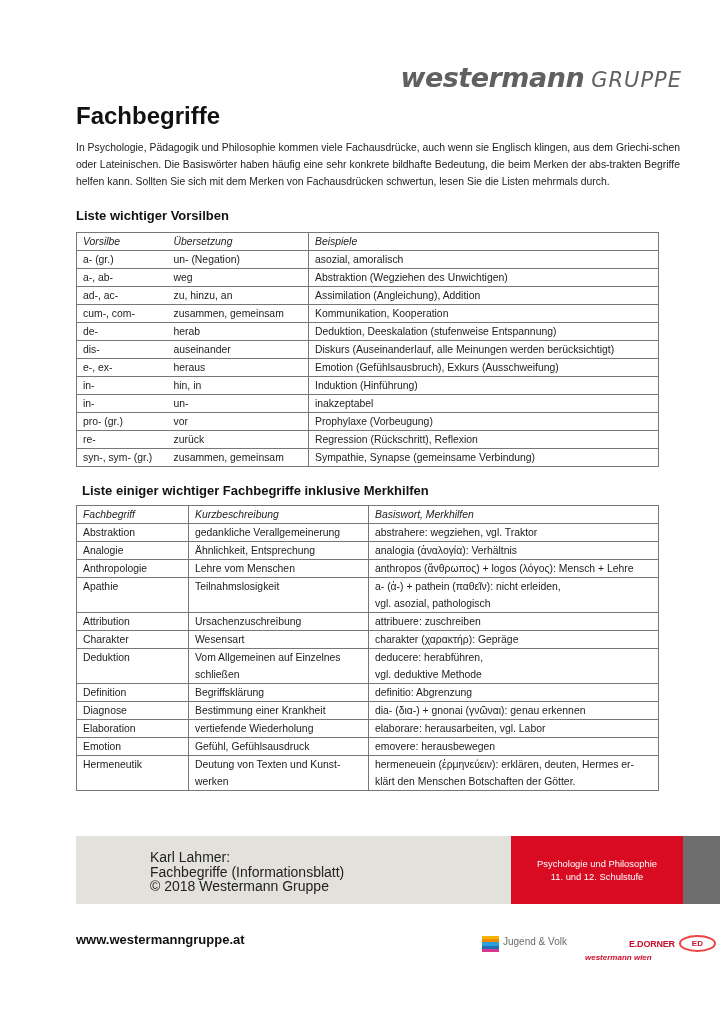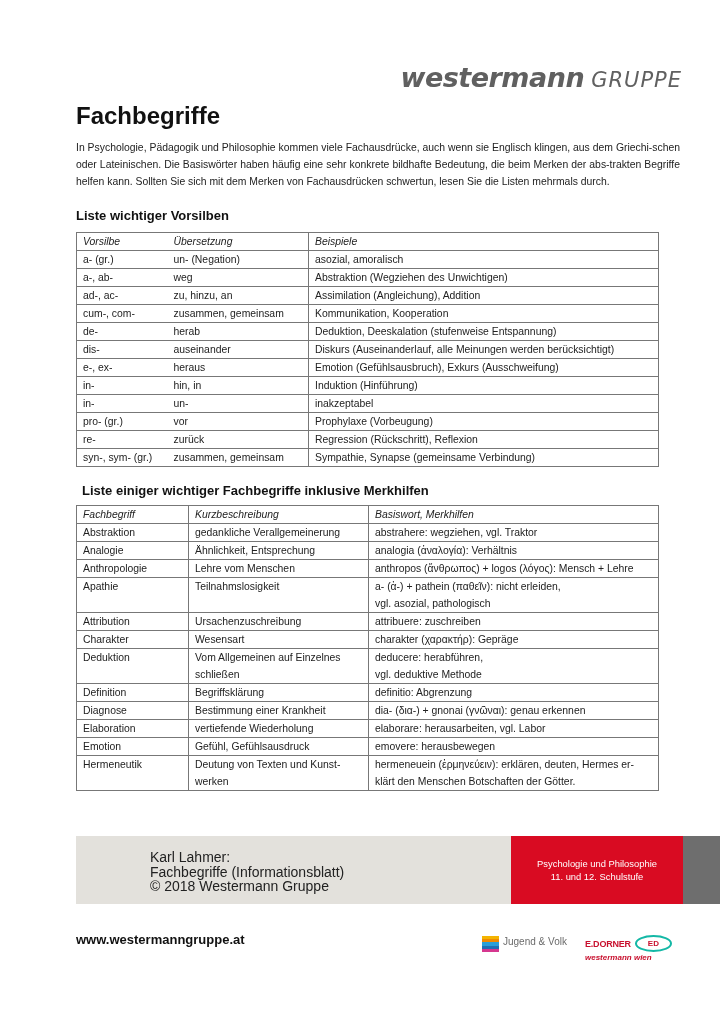--- a/index.html
+++ b/index.html
@@ -65,23 +65,23 @@
     display: flex; gap: 4px;
   }
   .jv-mark { width: 17px; height: 16px; display: flex; flex-direction: column; }
   .jv-mark span { flex: 1; display: block; }
   .jv-text { font-size: 10px; color: #6b6b6b; }
   .logo-dorner {
     position: absolute; top: 935px; left: 585px;
     display: flex; flex-direction: column; align-items: flex-start;
   }
   .dorner-top { display: flex; align-items: center; gap: 4px; }
-  .dorner-name { font-size: 9px; color: #c8102e; font-weight: bold; letter-spacing: -0.2px; }
+  .dorner-name { font-size: 9px; color: #c8102e; font-weight: bold; letter-spacing: -0.2px; margin-left: 44px; }
   .dorner-mark {
-    width: 37px; height: 17px; border: 2px solid #14b8a6; border-radius: 50%;
+    width: 37px; height: 17px; border: 2px solid #ef4444; border-radius: 50%;
     font-size: 8px; font-weight: bold; color: #c8102e;
     display: flex; align-items: center; justify-content: center; line-height: 1;
   }
   .dorner-sub { font-size: 8px; color: #c8102e; font-style: italic; font-weight: bold; margin-top: 1px; }
 </style>
 </head>
 <body>
 
 <div class="brand">
   <span class="w">westermann</span>

